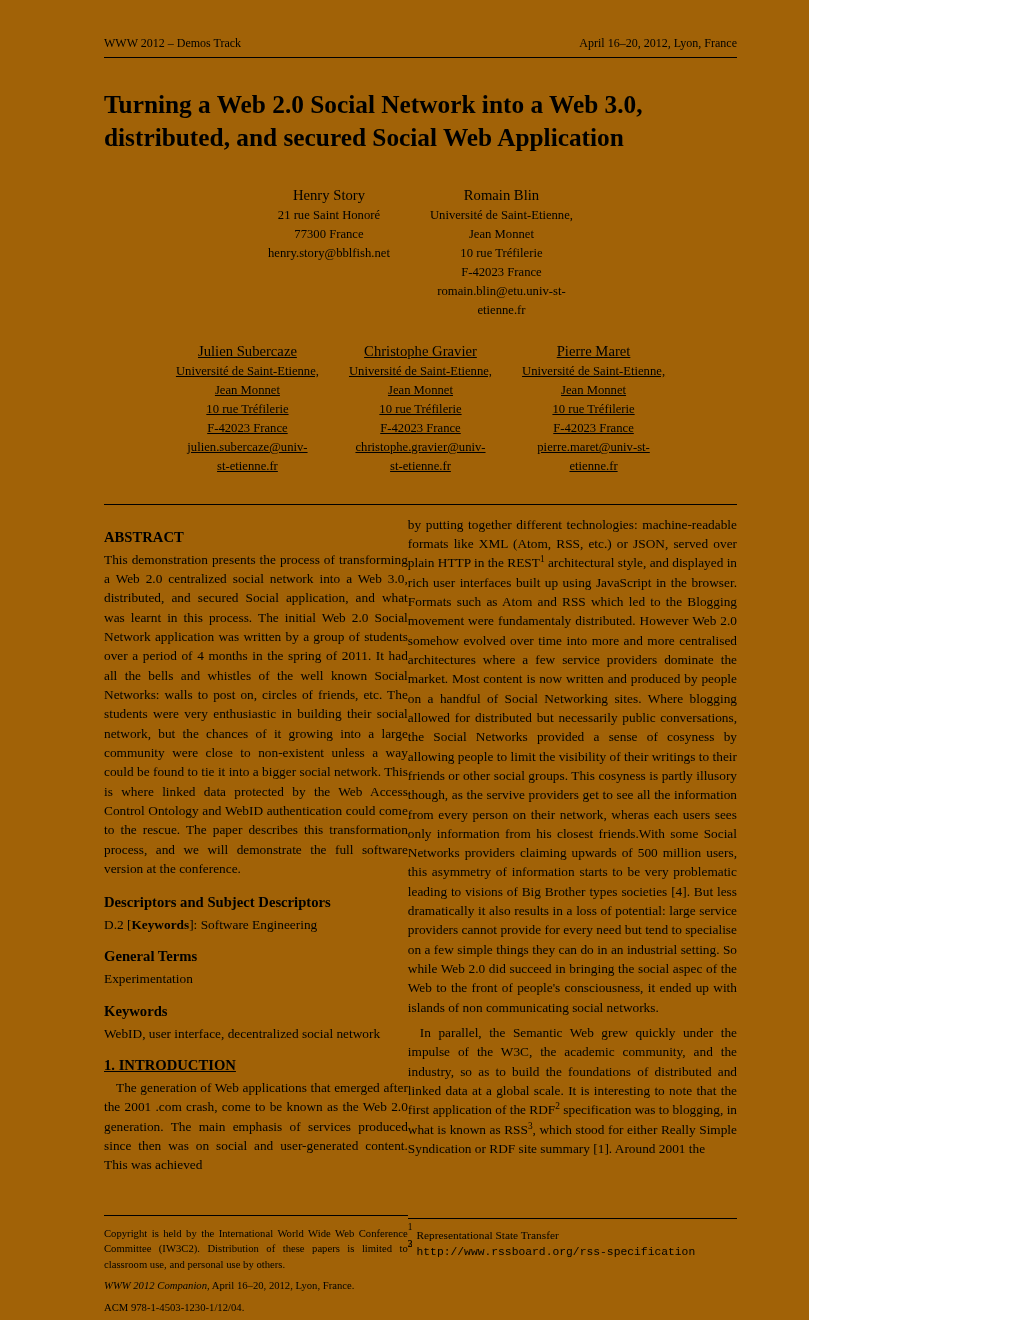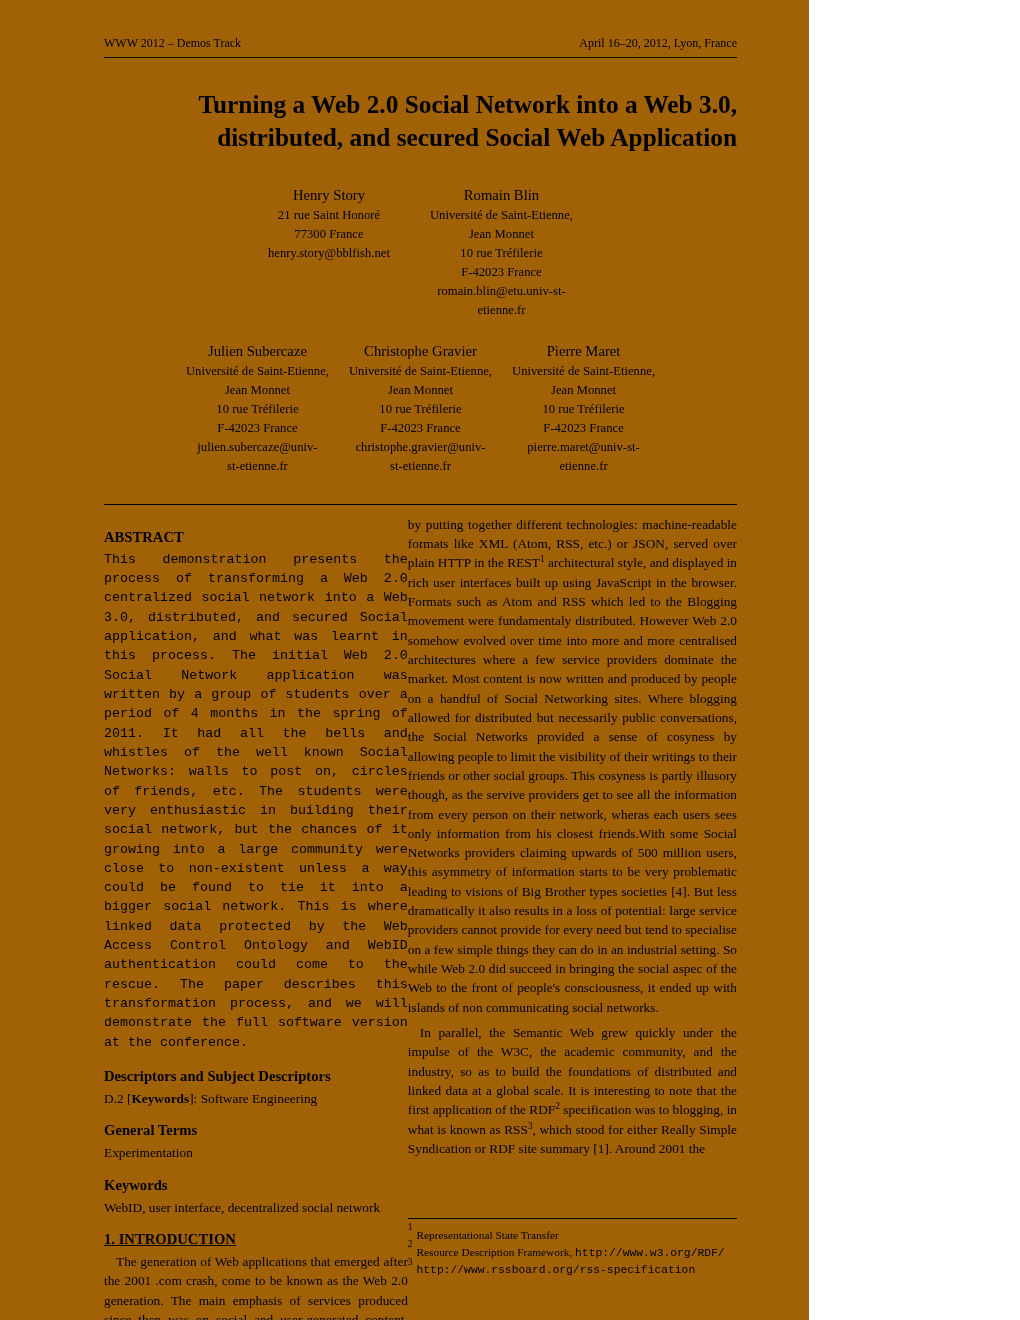--- a/index.html
+++ b/index.html
@@ -35,21 +35,21 @@
       margin-bottom: 20px;
       font-size: 9pt;
     }
 
     .header-left, .header-right {
       font-size: 9pt;
     }
 
     
     .paper-title {
-      text-align: right;
+      text-align: left;
       font-size: 19pt;
       font-weight: bold;
       margin: 30px auto 30px auto;
       max-width: 700px;
       line-height: 1.3;
     }
 
     
     .authors-grid {
       display: flex;
@@ -66,23 +66,24 @@
     }
 
     .author-name {
       font-size: 11pt;
       font-weight: normal;
     }
 
     .authors-row2 {
       display: flex;
       justify-content: center;
-      gap: 20px;
+      gap: 30px;
       margin-bottom: 28px;
       flex-wrap: wrap;
+      text-decoration: underline;
     }
 
     
     .section-divider {
       border: none;
       border-top: 1px solid #000;
       margin: 14px 0 10px 0;
     }
 
     
@@ -129,21 +130,20 @@
     p.no-indent {
       text-indent: 0;
     }
 
     .abstract-text {
       text-align: justify;
       line-height: 1.45;
       font-size: 10pt;
       margin-bottom: 16px;
       text-indent: 0;
-      font-family: Liberation Mono, monospace;
     }
 
     .keywords-text {
       font-size: 10pt;
       text-indent: 0;
     }
 
     .footer-divider {
       border: none;
       border-top: 1px solid #000;
@@ -252,20 +252,21 @@
       <p class="no-indent keywords-text">WebID, user interface, decentralized social network</p>
 
       <div class="section-heading-num">1.   INTRODUCTION</div>
       <p>
         The generation of Web applications that emerged after the 2001 .com crash, come to be known as the Web 2.0 generation. The main emphasis of services produced since then was on social and user-generated content. This was achieved
       </p>
 
       <div style="margin-top: 40px;">
         <hr class="footer-divider">
         <div class="copyright-block">
+          <p class="no-indent" style="font-size:8pt; text-indent:0;">Copyright is held by the International World Wide Web Conference Committee (IW3C2). Distribution of these papers is limited to classroom use, and personal use by others.</p>
           <p class="no-indent" style="font-size:8pt; text-indent:0;"><span class="italic">WWW 2012 Companion</span>, April 16–20, 2012, Lyon, France.</p>
           <p class="no-indent" style="font-size:8pt; text-indent:0;">ACM 978-1-4503-1230-1/12/04.</p>
         </div>
       </div>
 
     </div>
 
     <div class="col-right">
       <p class="no-indent" style="text-indent:0;">
         by putting together different technologies: machine-readable formats like XML (Atom, RSS, etc.) or JSON, served over plain HTTP in the REST<sup>1</sup> architectural style, and displayed in rich user interfaces built up using JavaScript in the browser. Formats such as Atom and RSS which led to the Blogging movement were fundamentaly distributed. However Web 2.0 somehow evolved over time into more and more centralised architectures where a few service providers dominate the market. Most content is now written and produced by people on a handful of Social Networking sites. Where blogging allowed for distributed but necessarily public conversations, the Social Networks provided a sense of cosyness by allowing people to limit the visibility of their writings to their friends or other social groups. This cosyness is partly illusory though, as the servive providers get to see all the information from every person on their network, wheras each users sees only information from his closest friends.With some Social Networks providers claiming upwards of 500 million users, this asymmetry of information starts to be very problematic leading to visions of Big Brother types societies [4]. But less dramatically it also results in a loss of potential: large service providers cannot provide for every need but tend to specialise on a few simple things they can do in an industrial setting. So while Web 2.0 did succeed in bringing the social aspec of the Web to the front of people's consciousness, it ended up with islands of non communicating social networks.
@@ -277,21 +278,20 @@
 
       <div style="margin-top: 60px;">
         <hr style="border:none; border-top:1px solid #000; margin-bottom:4px;">
         <div class="footnotes">
           <div class="footnote-line">
             <sup>1</sup>
               <span>Representational State Transfer</span>
           </div>
           <div class="footnote-line">
             <sup>2</sup>
-              <span>Resource Description Framework, <span class="mono">http://www.w3.org/RDF/</span></span>
           </div>
           <div class="footnote-line">
             <sup>3</sup>
               <span class="mono">http://www.rssboard.org/rss-specification</span>
           </div>
         </div>
       </div>
 
     </div>
   </div>

